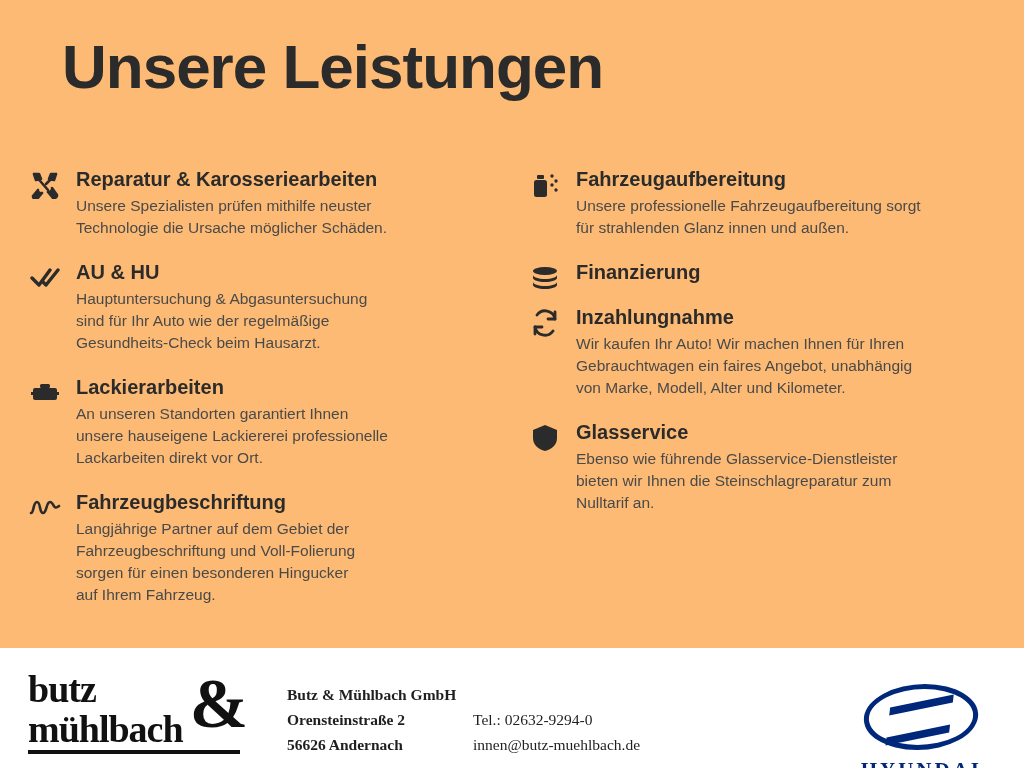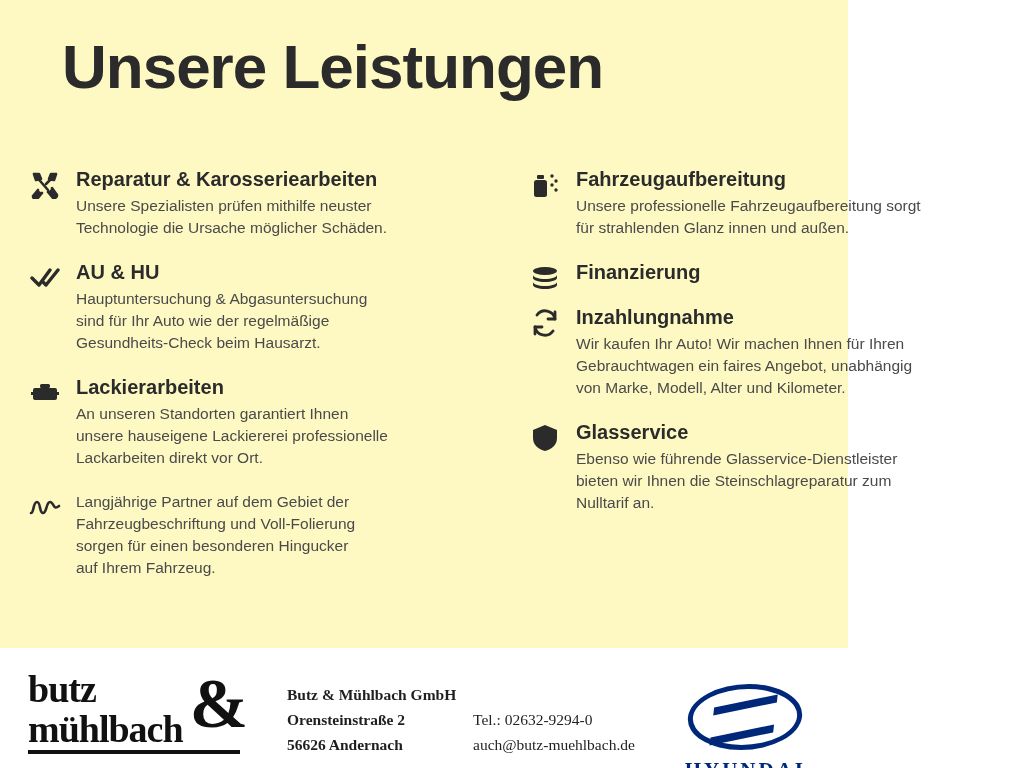--- a/index.html
+++ b/index.html
@@ -8,23 +8,23 @@
   }
   body {
     width: 1024px;
     height: 768px;
     font-family: "Liberation Sans", sans-serif;
     background: #ffffff;
     overflow: hidden;
   }
   .page {
     position: relative;
-    width: 848px;
+    width: 1024px;
     height: 768px;
-    background: #fef9c3;
+    background: #fdba74;
     display: flex;
     flex-direction: column;
   }
   .content {
     flex: 0 0 auto;
     height: 648px;
     padding: 0;
     position: relative;
   }
   .main-title {
@@ -236,20 +236,21 @@
 unsere hauseigene Lackiererei professionelle
 Lackarbeiten direkt vor Ort.</div>
         </div>
 
         <div class="service">
           <span class="svc-icon">
             <svg width="32" height="20" viewBox="0 0 32 20" fill="none" stroke="#2b2b2b" stroke-width="2.6" stroke-linecap="round">
               <path d="M2 15 C5 15 4 4 8 4 C12 4 10 15 14 15 C18 15 17 4 21 4 C25 4 24 13 30 8"></path>
             </svg>
           </span>
+          <div class="svc-title">Fahrzeugbeschriftung</div>
           <div class="svc-desc">Langjährige Partner auf dem Gebiet der
 Fahrzeugbeschriftung und Voll-Folierung
 sorgen für einen besonderen Hingucker
 auf Ihrem Fahrzeug.</div>
         </div>
 
       </div>
 
       <div class="col col-right">
 
@@ -324,21 +325,21 @@
     <div class="addr">
       <div class="addr-row">
         <div class="addr-col1 bold">Butz &amp; Mühlbach GmbH</div>
       </div>
       <div class="addr-row">
         <div class="addr-col1 bold">Orensteinstraße 2</div>
         <div>Tel.: 02632-9294-0</div>
       </div>
       <div class="addr-row">
         <div class="addr-col1 bold">56626 Andernach</div>
-        <div>auch@butz-muehlbach.de</div>
+        <div>innen@butz-muehlbach.de</div>
       </div>
     </div>
 
     <div class="hyundai">
       <div class="hyundai-oval"></div>
       <div class="hyundai-word">HYUNDAI</div>
     </div>
 
   </div>
 

